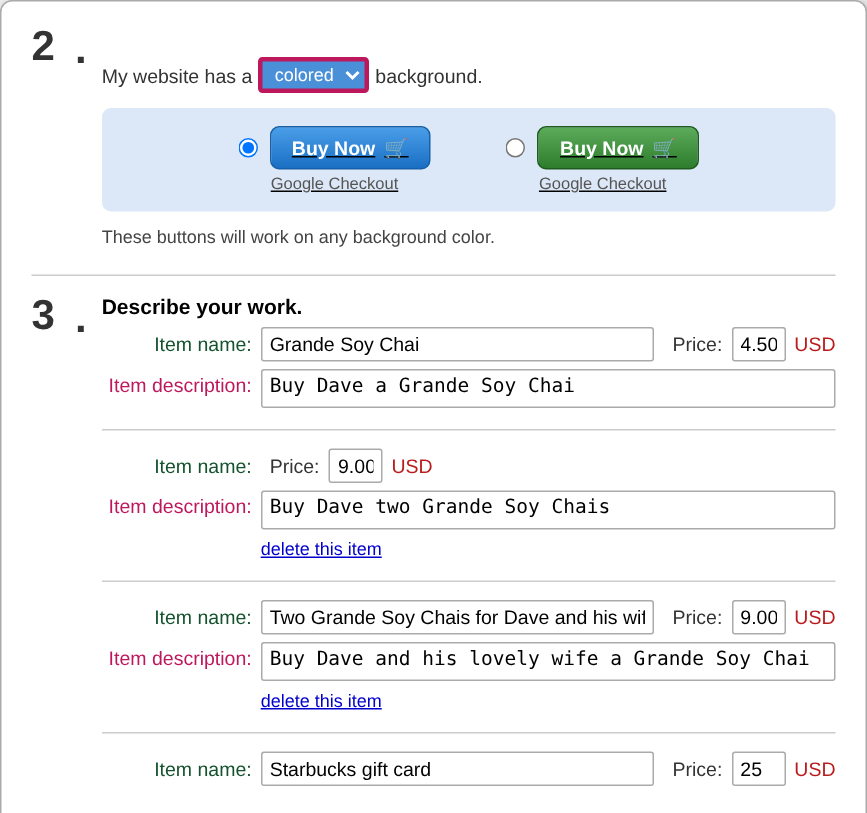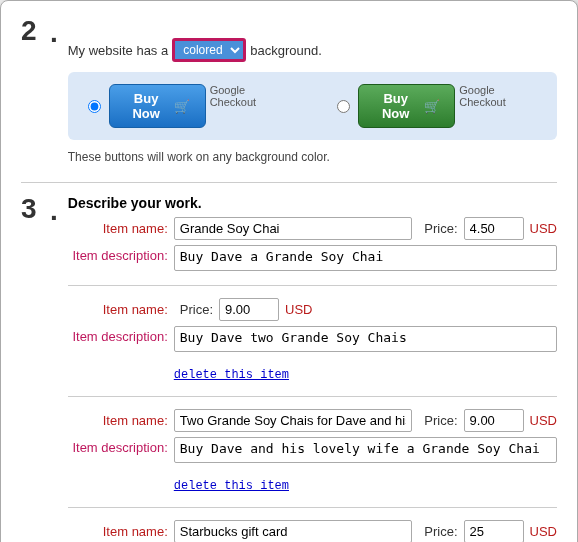--- a/index.html
+++ b/index.html
@@ -68,22 +68,24 @@
       display: flex;
       justify-content: center;
       gap: 50px;
       margin: 10px 0;
       background: #dce8f7;
       padding: 12px 20px;
       border-radius: 6px;
     }
     .button-option {
       display: flex;
-      flex-direction: row;
+      flex-direction: column;
+      align-items: center;
       gap: 4px;
+      text-decoration: underline;
     }
     .radio-row {
       display: flex;
       align-items: center;
       gap: 8px;
     }
     .buy-btn {
       background: linear-gradient(to bottom, #4a9ee8, #1a6fc4);
       color: white;
       border: 1px solid #1560a8;
@@ -128,39 +130,39 @@
       margin-bottom: 14px;
     }
     .item-row {
       display: flex;
       align-items: center;
       margin-bottom: 5px;
       gap: 6px;
     }
     .item-label {
       font-size: 13px;
-      color: #b91c1c;
+      color: #14532d;
       width: 100px;
       text-align: right;
       flex-shrink: 0;
     }
     .item-name-input {
       flex: 1;
       padding: 3px 5px;
       border: 1px solid #aaa;
       border-radius: 2px;
       font-size: 13px;
     }
     .price-label {
       font-size: 13px;
       color: #333;
       margin-left: 6px;
     }
     .price-input {
-      width: 60px;
+      width: 36px;
       padding: 3px 5px;
       border: 1px solid #aaa;
       border-radius: 2px;
       font-size: 13px;
     }
     .usd-label {
       font-size: 13px;
       color: #b91c1c;
     }
     .desc-row {
@@ -185,23 +187,22 @@
       font-size: 13px;
       resize: none;
       height: 26px;
     }
     .delete-link {
       color: #0000cc;
       text-decoration: underline;
       font-size: 12px;
       cursor: pointer;
       margin-left: 106px;
-      margin-top: 12px;
+      margin-top: 2px;
       display: inline-block;
-      font-family: Liberation Mono, monospace;
     }
     input[type="radio"] {
       cursor: pointer;
     }
   </style>
 </head>
 <body>
 
 <div class="window">
 

